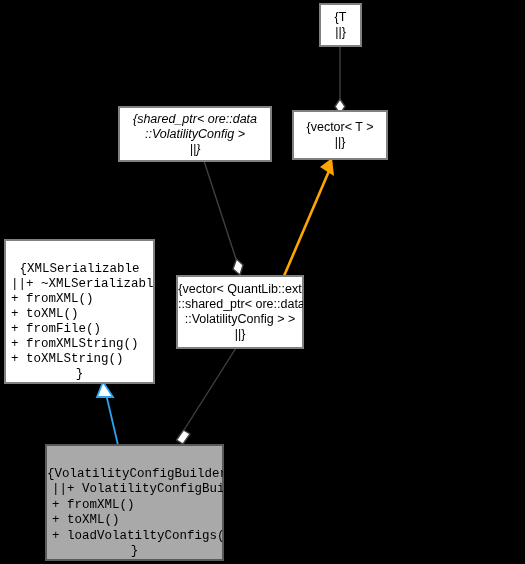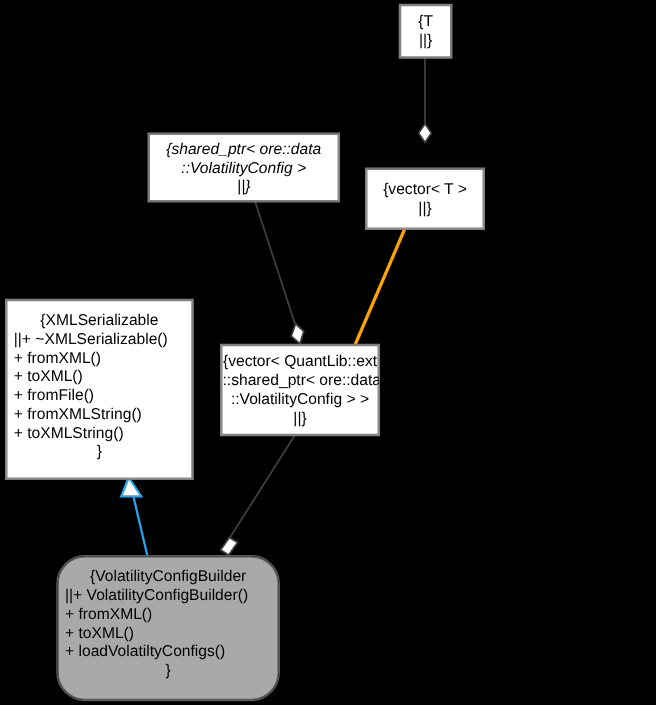--- a/index.html
+++ b/index.html
@@ -22,32 +22,32 @@
     line-height:15px;
     font-size:12.5px;
     white-space:pre;
     display:flex;
     flex-direction:column;
     justify-content:center;
     align-items:center;
     z-index:3;
   }
   .node .line{display:block;width:100%;}
-  .node.filled{background:#a9a9a9;border-color:#5a5a5a;outline-color:#5a5a5a;border-radius:22px;}
+  .node.filled{background:#a9a9a9;border-color:#5a5a5a;outline-color:#5a5a5a;}
 
   
   #node-t                 {left:320px;top:4px;  width:41px; height:42px;}
   #node-shared-ptr        {left:119px;top:107px;width:152px;height:54px;font-style:italic;}
-  #node-vector-t          {left:293px;top:111px;width:94px; height:48px;margin-top:24px;}
+  #node-vector-t          {left:293px;top:111px;width:94px; height:48px;}
   #node-xmlserializable   {left:5px;  top:240px;width:149px;height:143px; text-align:left;}
   #node-vector-quantlib   {left:177px;top:276px;width:126px;height:72px;}
   #node-builder           {left:46px; top:445px;width:177px;height:115px; text-align:left;}
 
   
-  .node.members{justify-content:flex-start;padding-top:8px;}
+  .node.members{justify-content:space-between;padding-top:21px;font-family:Liberation Mono, monospace;}
   .node.members .line{text-align:left;padding-left:10px;}
   .node.members .line.center{text-align:center;padding-left:0;}
 </style>
 </head>
 <body>
 
 <div id="canvas">
 
   <svg class="edges" viewBox="0 0 525 564" width="525" height="564" xmlns="http://www.w3.org/2000/svg">
 

